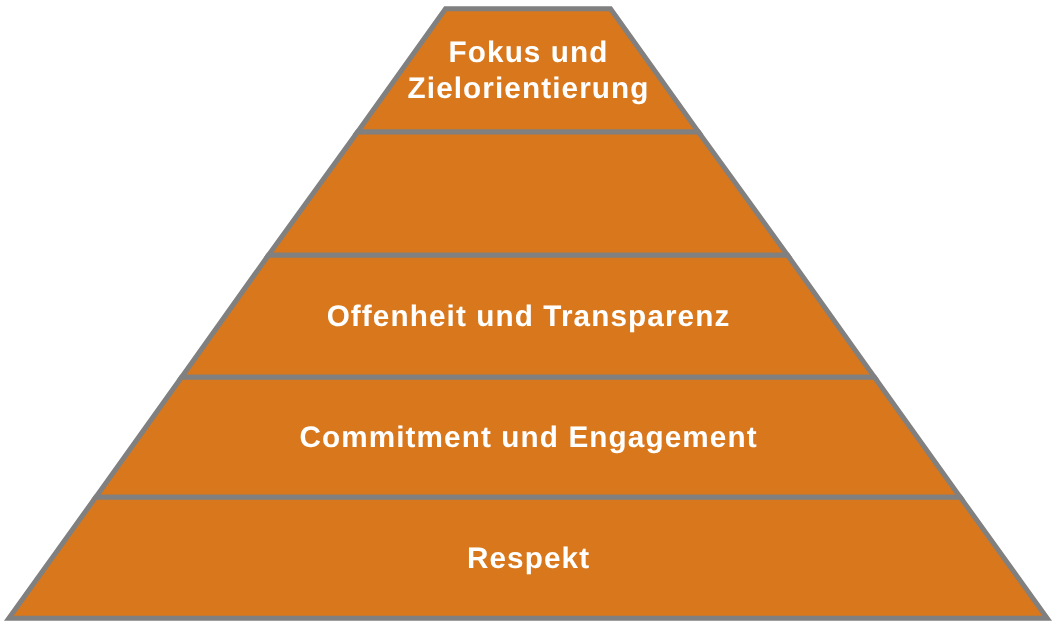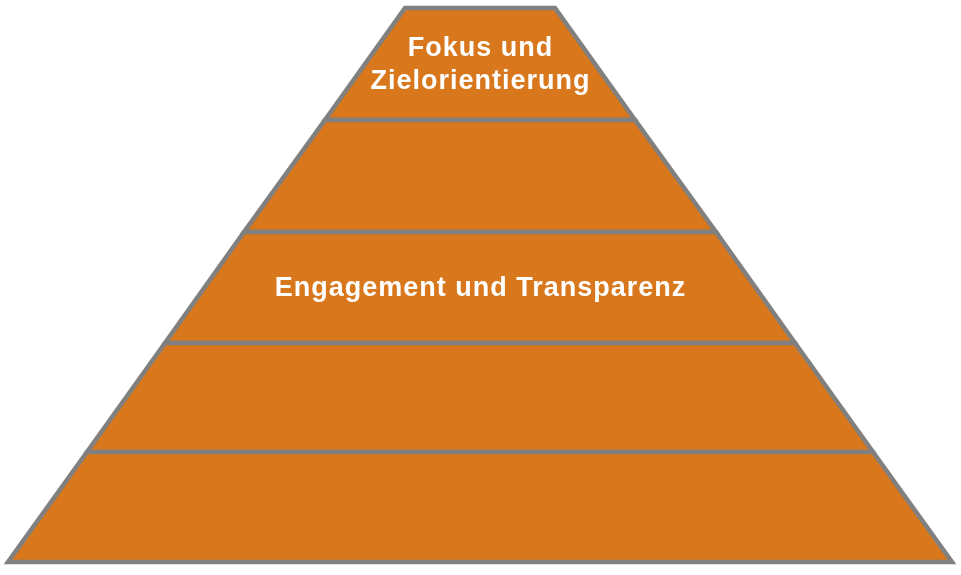--- a/index.html
+++ b/index.html
@@ -60,17 +60,19 @@
     <polygon class="band" points="325,120 635,120 716,232 244,232" fill="#D8771B"></polygon>
     <polygon class="band" points="244,232 716,232 795,343 165,343" fill="#D8771B"></polygon>
     <polygon class="band" points="165,343 795,343 873,452 87,452" fill="#D8771B"></polygon>
     <polygon class="band" points="87,452 873,452 952,562 8,562" fill="#D8771B"></polygon>
   </svg>
 
   <div class="label label-1">Fokus und
 Zielorientierung</div>
 
 
-  <div class="label label-3">Engagement und Transparenz</div>
+  <div class="label label-3">Offenheit und Transparenz</div>
 
+  <div class="label label-4">Commitment und Engagement</div>
 
+  <div class="label label-5">Respekt</div>
 
 </div>
 
 </body></html>

